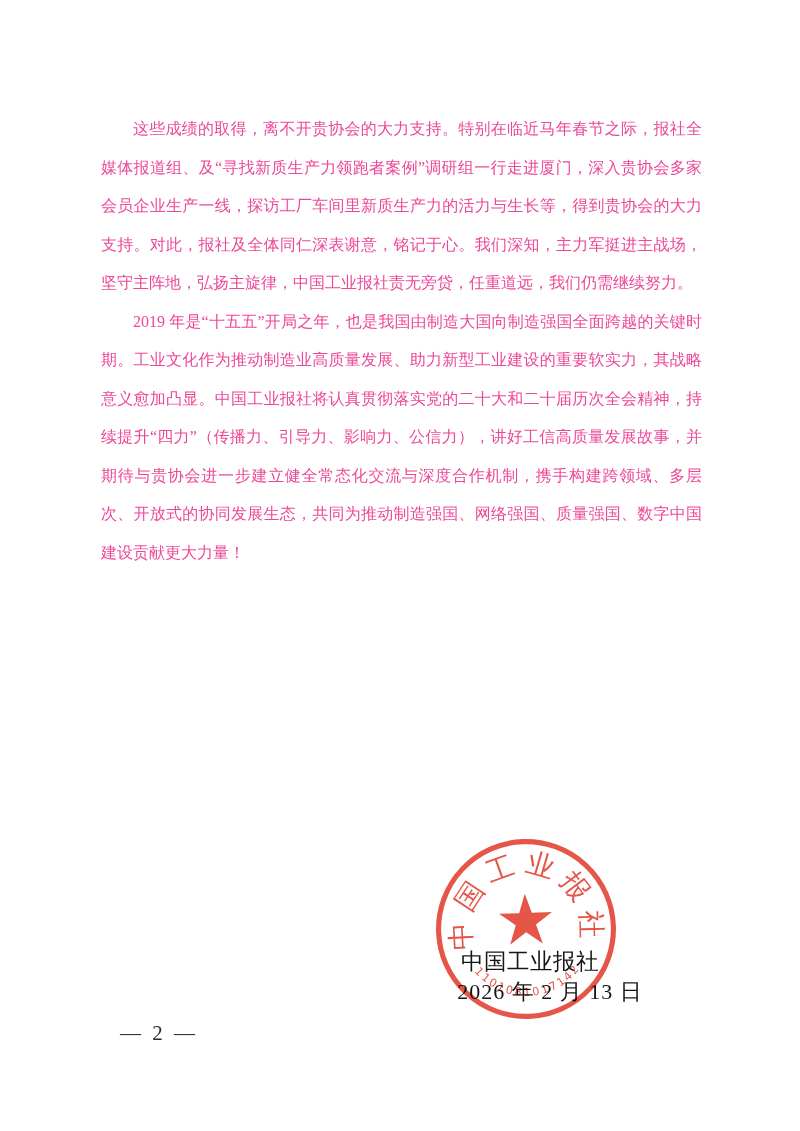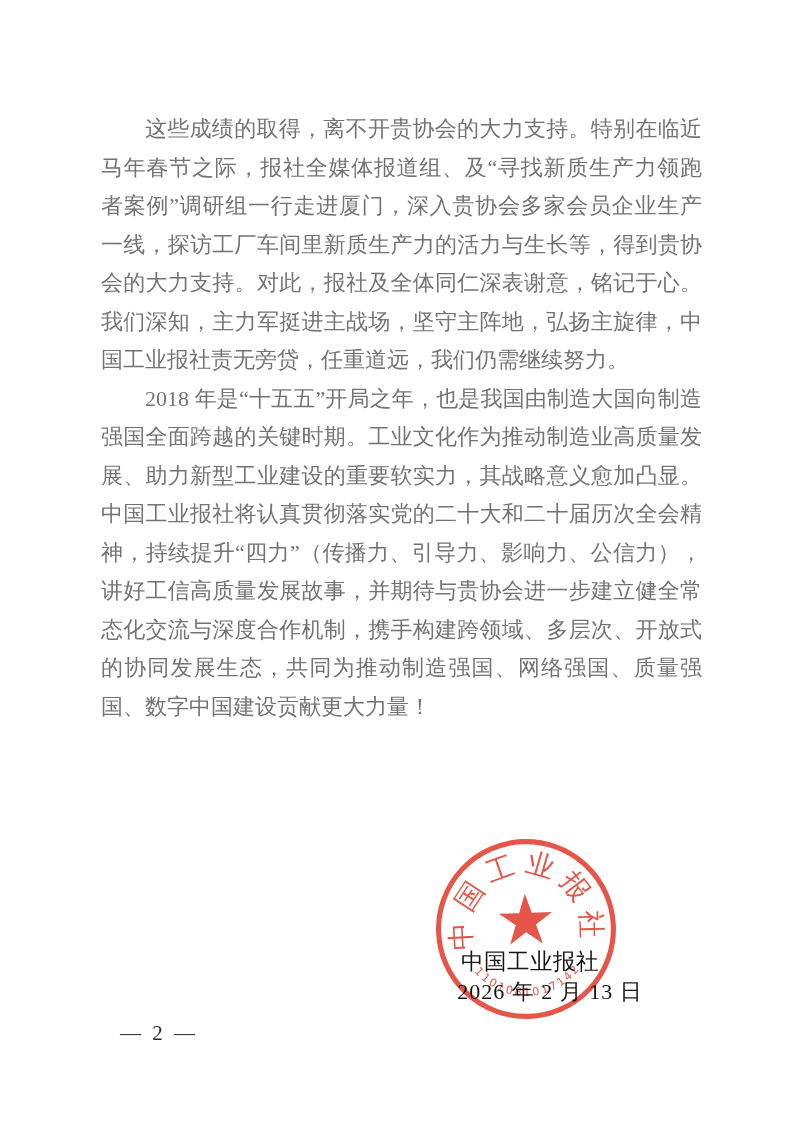--- a/index.html
+++ b/index.html
@@ -9,23 +9,23 @@
     height: 1131px;
     background: #ffffff;
     overflow: hidden;
     font-family: "Liberation Serif", "DejaVu Serif", serif;
   }
   .letter-body {
     position: absolute;
     left: 101px;
     top: 110px;
     width: 601px;
-    font-size: 22px;
+    font-size: 16px;
     line-height: 38.5px;
-    color: #737373;
+    color: #ec4899;
     text-align: justify;
     text-justify: inter-ideograph;
   }
   .letter-body p {
     margin: 0;
     text-indent: 2em;
     word-break: break-all;
   }
   .signature {
     position: absolute;
@@ -82,21 +82,21 @@
     font-family: "DejaVu Sans", sans-serif;
   }
 </style>
 </head>
 <body>
 
 <div class="page">
 
   <div class="letter-body">
     <p>这些成绩的取得，离不开贵协会的大力支持。特别在临近马年春节之际，报社全媒体报道组、及“寻找新质生产力领跑者案例”调研组一行走进厦门，深入贵协会多家会员企业生产一线，探访工厂车间里新质生产力的活力与生长等，得到贵协会的大力支持。对此，报社及全体同仁深表谢意，铭记于心。我们深知，主力军挺进主战场，坚守主阵地，弘扬主旋律，中国工业报社责无旁贷，任重道远，我们仍需继续努力。</p>
-    <p>2018 年是“十五五”开局之年，也是我国由制造大国向制造强国全面跨越的关键时期。工业文化作为推动制造业高质量发展、助力新型工业建设的重要软实力，其战略意义愈加凸显。中国工业报社将认真贯彻落实党的二十大和二十届历次全会精神，持续提升“四力”（传播力、引导力、影响力、公信力），讲好工信高质量发展故事，并期待与贵协会进一步建立健全常态化交流与深度合作机制，携手构建跨领域、多层次、开放式的协同发展生态，共同为推动制造强国、网络强国、质量强国、数字中国建设贡献更大力量！</p>
+    <p>2019 年是“十五五”开局之年，也是我国由制造大国向制造强国全面跨越的关键时期。工业文化作为推动制造业高质量发展、助力新型工业建设的重要软实力，其战略意义愈加凸显。中国工业报社将认真贯彻落实党的二十大和二十届历次全会精神，持续提升“四力”（传播力、引导力、影响力、公信力），讲好工信高质量发展故事，并期待与贵协会进一步建立健全常态化交流与深度合作机制，携手构建跨领域、多层次、开放式的协同发展生态，共同为推动制造强国、网络强国、质量强国、数字中国建设贡献更大力量！</p>
   </div>
 
   <div class="signature">中国工业报社</div>
 
   <div class="sign-date">2026 年 2 月 13 日</div>
 
   <svg class="seal" viewBox="0 0 200 200" xmlns="http://www.w3.org/2000/svg">
     <defs>
       <path id="arcTop" d="M 45.6 125.4 A 60 60 0 1 1 154.4 125.4" fill="none"></path>
       <path id="arcBottom" d="M 43.3 144.3 A 72 72 0 0 0 156.7 144.3" fill="none"></path>

